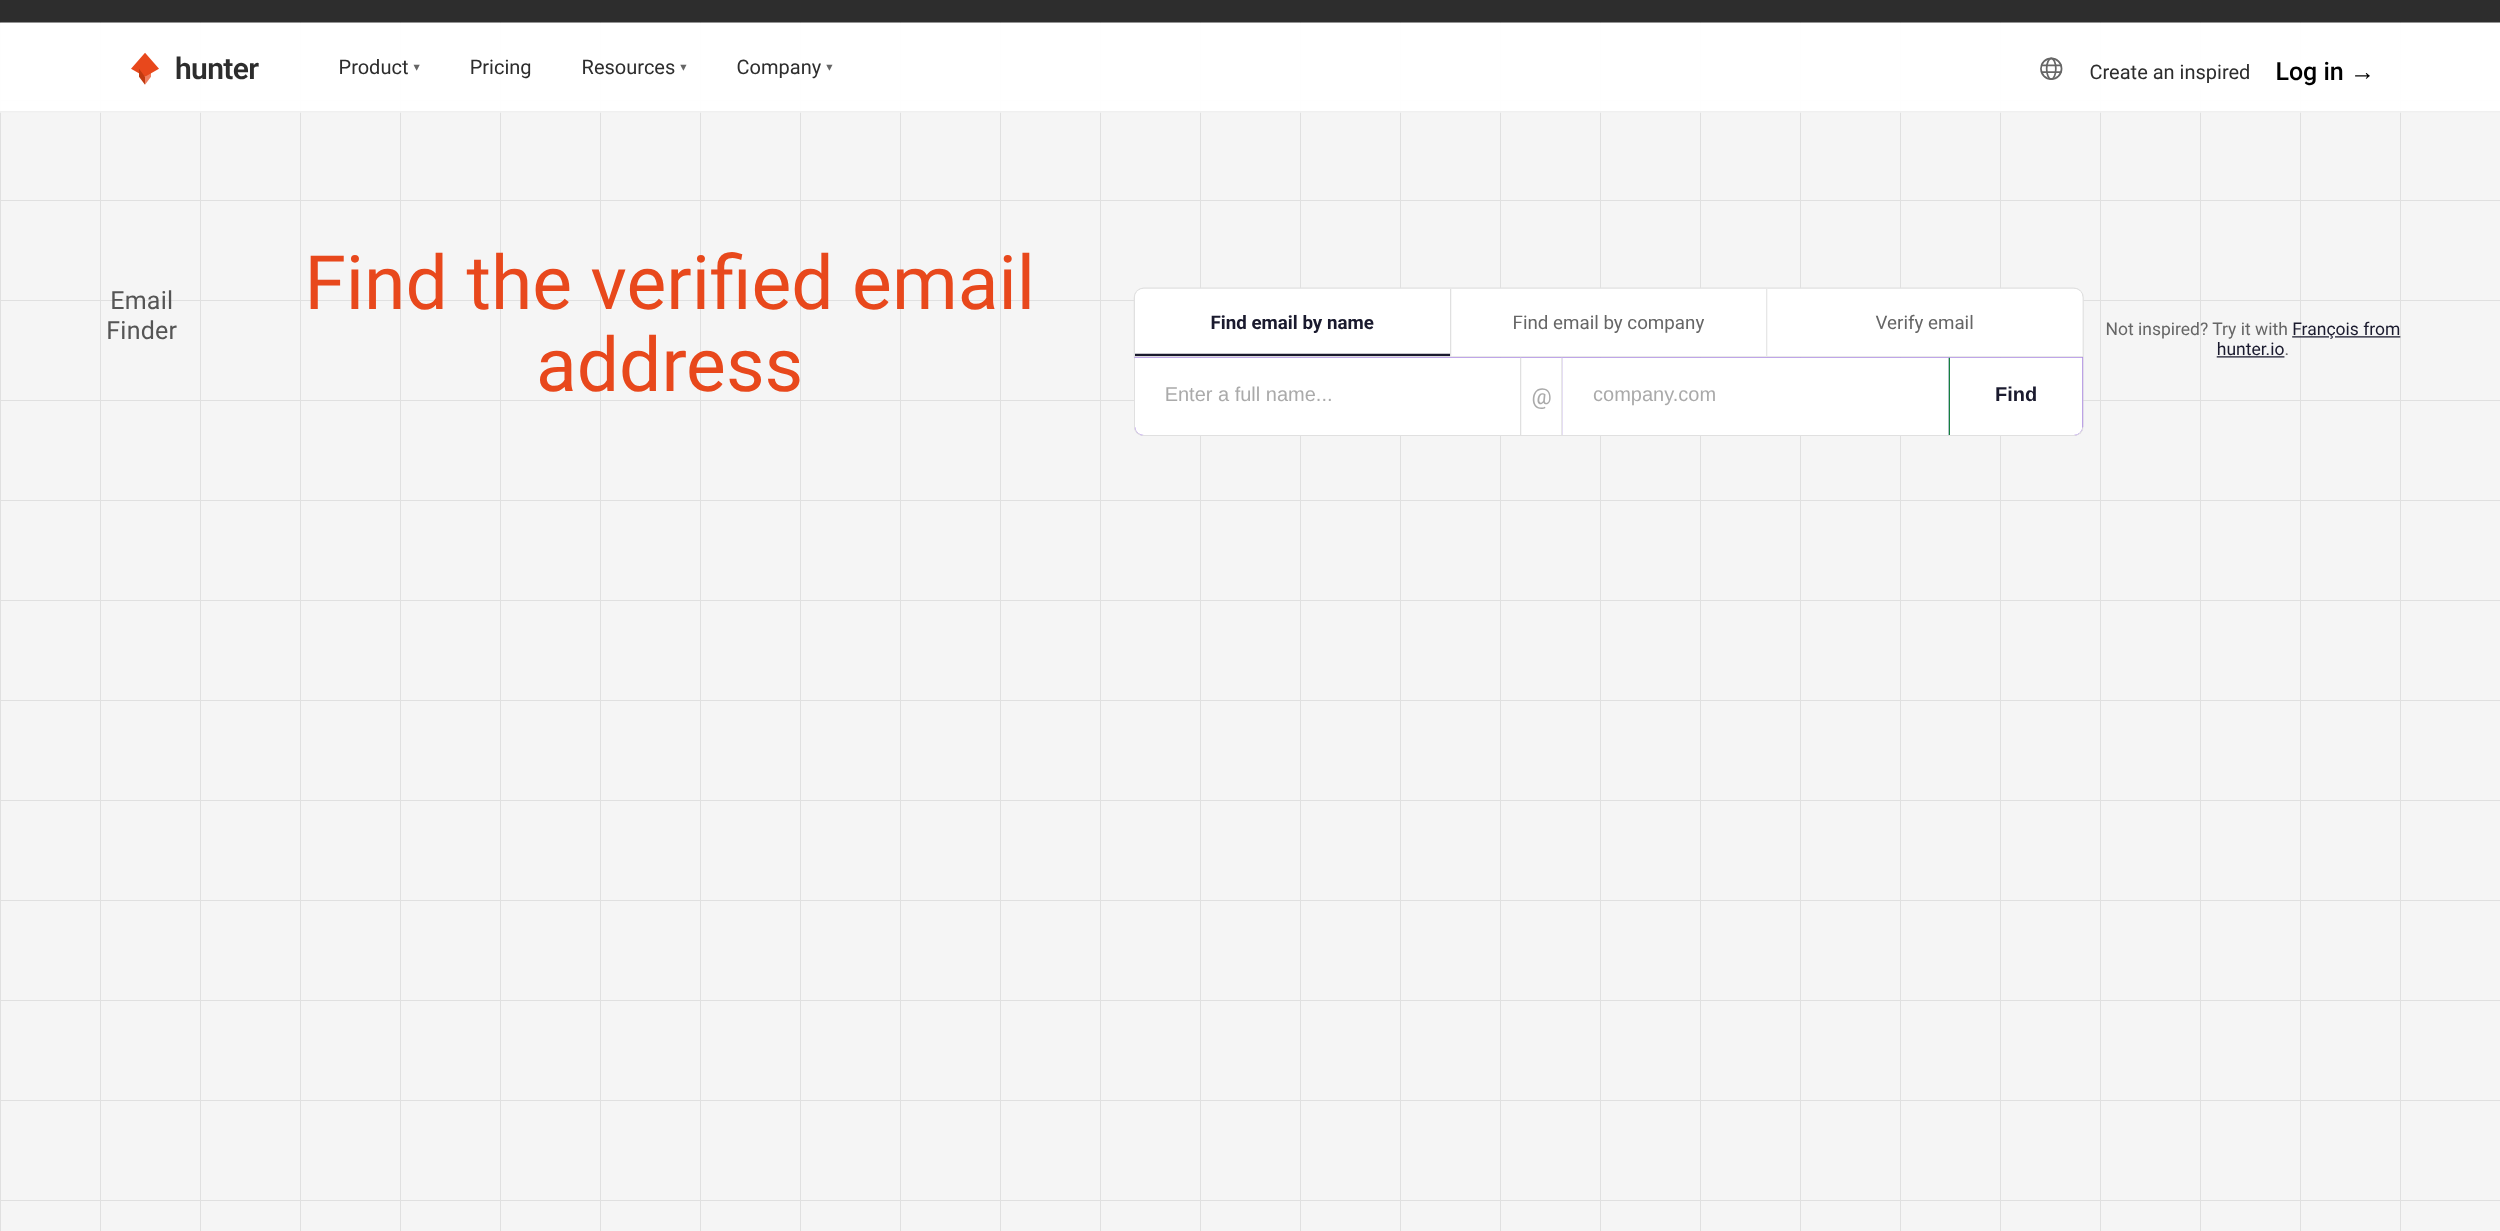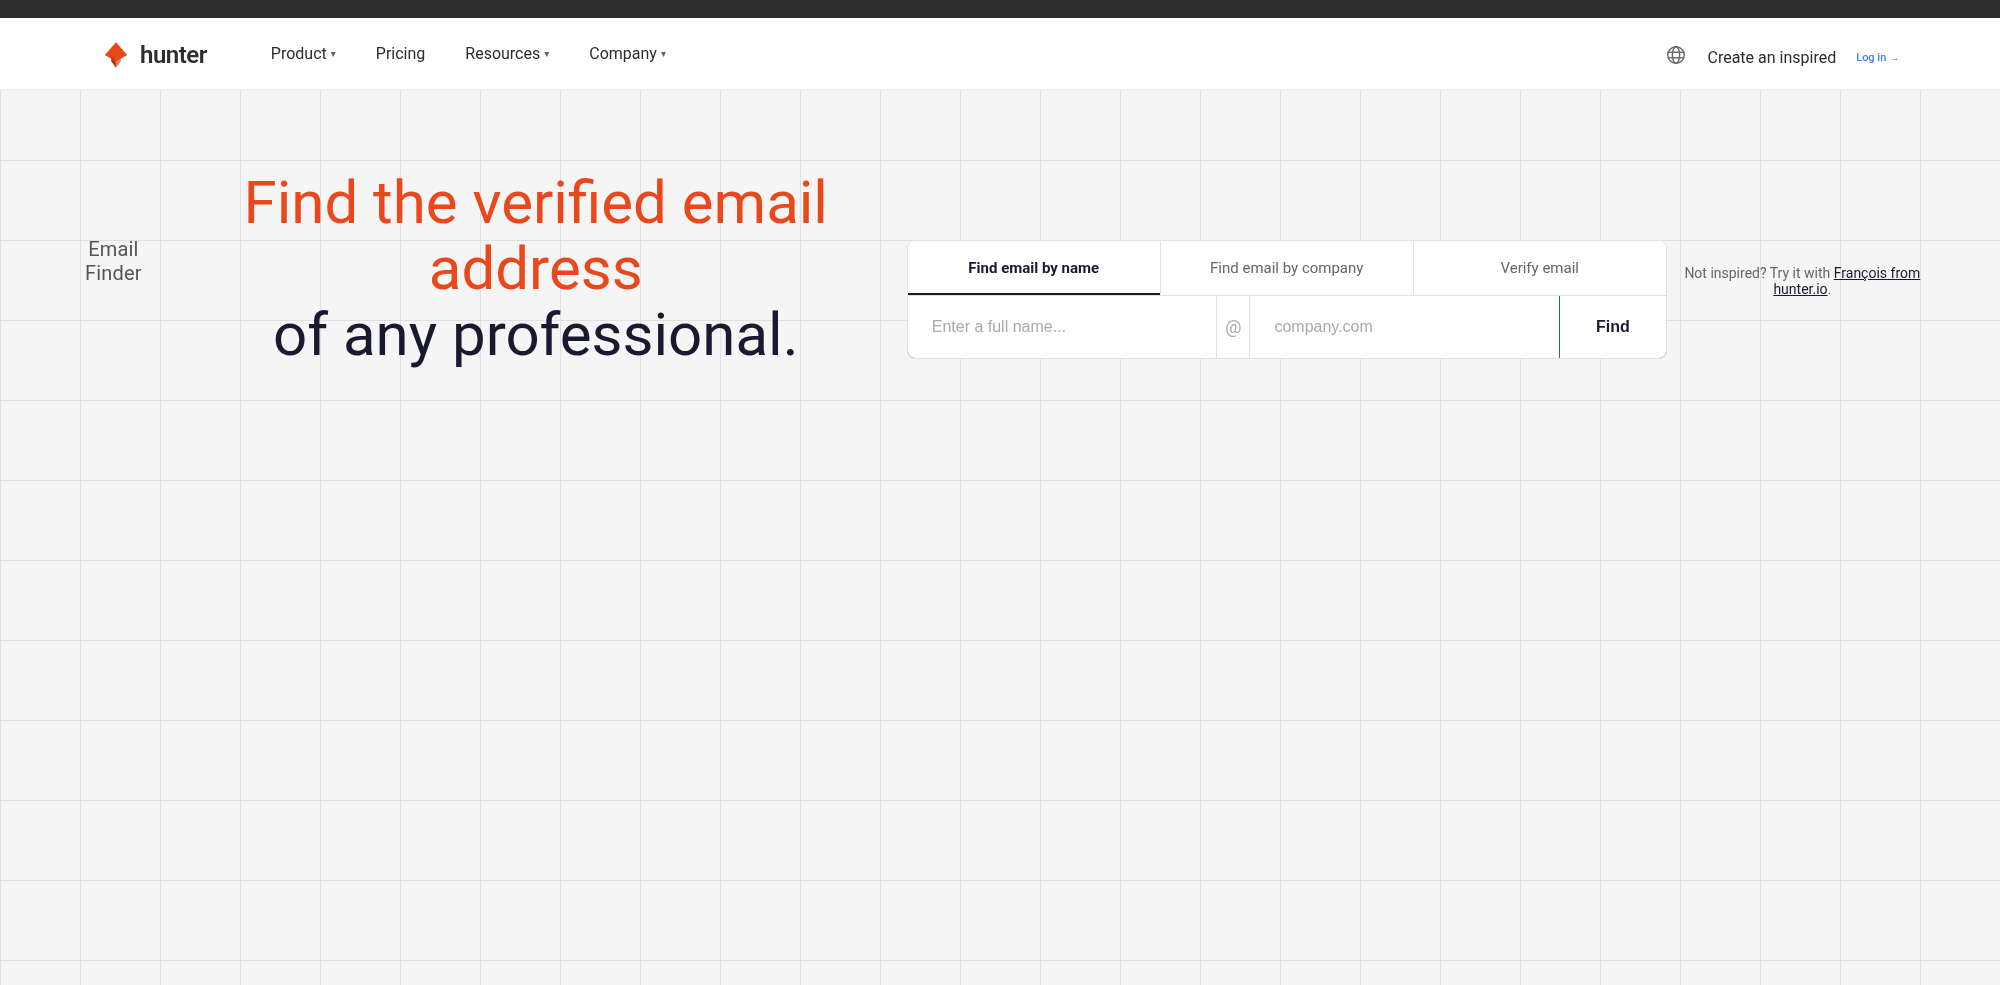--- a/index.html
+++ b/index.html
@@ -127,22 +127,22 @@
 
     .create-account-btn {
       font-size: 16px;
       color: #2d2d2d;
       cursor: pointer;
       text-decoration: none;
       font-weight: 400;
     }
 
     .login-btn {
-      font-size: 11px;
-      color: #3b82f6;
+      font-size: 20px;
+      color: #000000;
       cursor: pointer;
       text-decoration: none;
       font-weight: 500;
       display: flex;
       align-items: center;
       gap: 4px;
     }
 
     
     .main-content {
@@ -358,21 +358,20 @@
       <a class="login-btn" href="#">Log in →</a>
     </div>
   </div>
 </nav>
 
 <div class="main-content">
   <section class="hero-section">
     <p class="hero-subtitle">Email Finder</p>
     <h1 class="hero-title">
       <span class="orange">Find the verified email address</span><br>
-      <span class="dark">of any professional.</span>
     </h1>
 
     <div class="tabs-wrapper">
       <div class="tabs-container">
         <div class="tab active">Find email by name</div>
         <div class="tab">Find email by company</div>
         <div class="tab">Verify email</div>
       </div>
 
       <div class="search-form">

